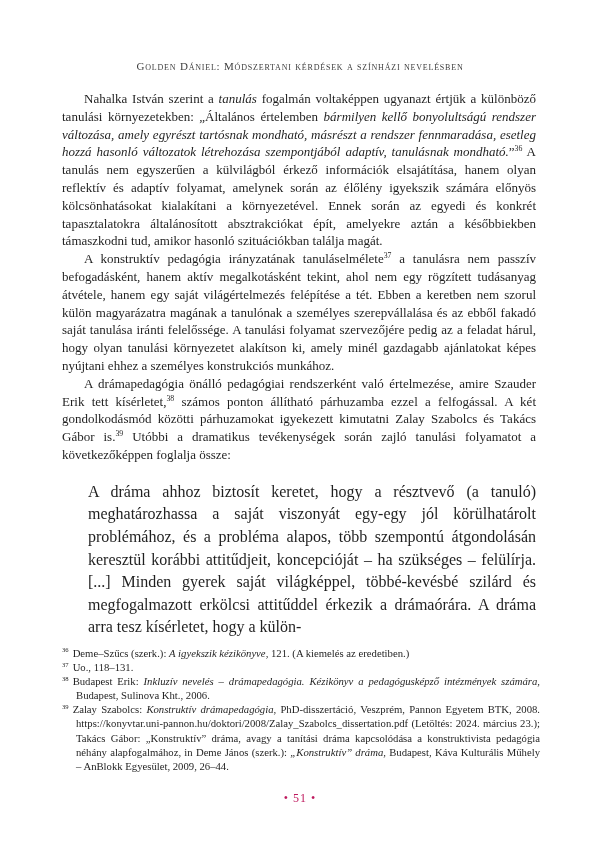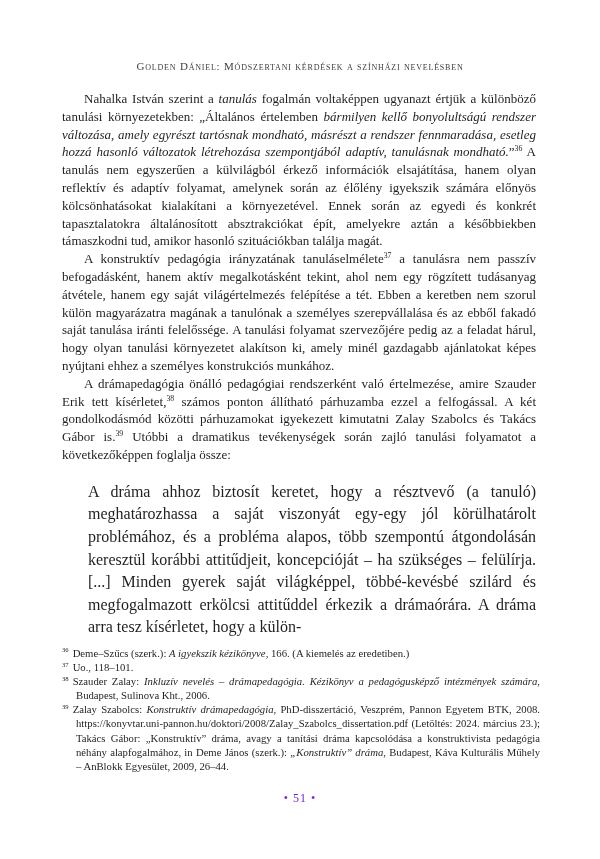--- a/index.html
+++ b/index.html
@@ -65,37 +65,37 @@
     font-size: 0.62em;
     line-height: 0;
     margin-right: 4px;
   }
   .page-number {
     position: absolute;
     top: 791px; left: 0; right: 0;
     text-align: center;
     font-size: 12px;
     letter-spacing: 1px;
-    color: #6d28d9;
+    color: #be185d;
   }
 </style>
 </head>
 <body>
 
 <div class="page">
   <div class="running-head">Golden Dániel: Módszertani kérdések a színházi nevelésben</div>
 
   <div class="body-text">
       <p class="para"><span>Nahalka István szerint a </span><span class="i">tanulás</span><span> fogalmán voltaképpen ugyanazt értjük a különböző tanulási környezetekben: „Általános értelemben </span><span class="i">bármilyen kellő bonyolultságú rendszer változása, amely egyrészt tartósnak mondható, másrészt a rendszer fennmaradása, esetleg hozzá hasonló változatok létrehozása szempontjából adaptív, tanulásnak mondható.</span><span>”</span><span class="sup">36</span><span> A tanulás nem egyszerűen a külvilágból érkező információk elsajátítása, hanem olyan reflektív és adaptív folyamat, amelynek során az élőlény igyekszik számára előnyös kölcsönhatásokat kialakítani a környezetével. Ennek során az egyedi és konkrét tapasztalatokra általánosított absztrakciókat épít, amelyekre aztán a későbbiekben támaszkodni tud, amikor hasonló szituációkban találja magát.</span></p>
       <p class="para"><span>A konstruktív pedagógia irányzatának tanuláselmélete</span><span class="sup">37</span><span> a tanulásra nem passzív befogadásként, hanem aktív megalkotásként tekint, ahol nem egy rögzített tudásanyag átvétele, hanem egy saját világértelmezés felépítése a tét. Ebben a keretben nem szorul külön magyarázatra magának a tanulónak a személyes szerepvállalása és az ebből fakadó saját tanulása iránti felelőssége. A tanulási folyamat szervezőjére pedig az a feladat hárul, hogy olyan tanulási környezetet alakítson ki, amely minél gazdagabb ajánlatokat képes nyújtani ehhez a személyes konstrukciós munkához.</span></p>
       <p class="para"><span>A drámapedagógia önálló pedagógiai rendszerként való értelmezése, amire Szauder Erik tett kísérletet,</span><span class="sup">38</span><span> számos ponton állítható párhuzamba ezzel a felfogással. A két gondolkodásmód közötti párhuzamokat igyekezett kimutatni Zalay Szabolcs és Takács Gábor is.</span><span class="sup">39</span><span> Utóbbi a dramatikus tevékenységek során zajló tanulási folyamatot a következőképpen foglalja össze:</span></p>
       <p class="quote"><span>A dráma ahhoz biztosít keretet, hogy a résztvevő (a tanuló) meghatározhassa a saját viszonyát egy-egy jól körülhatárolt problémához, és a probléma alapos, több szempontú átgondolásán keresztül korábbi attitűdjeit, koncepcióját – ha szükséges – felülírja. [...] Minden gyerek saját világképpel, többé-kevésbé szilárd és megfogalmazott erkölcsi attitűddel érkezik a drámaórára. A dráma arra tesz kísérletet, hogy a külön-</span></p>
     </div>
 
   <div class="footnotes">
-      <p class="footnote"><span class="fn-num">36</span><span>Deme–Szűcs (szerk.): </span><span class="i">A igyekszik kézikönyve</span><span>, 166. (A kiemelés az eredetiben.)</span></p>
-      <p class="footnote"><span class="fn-num">37</span><span>Uo., 118–101.</span></p>
-      <p class="footnote"><span class="fn-num">38</span><span>Szauder Zalay: </span><span class="i">Inkluzív nevelés – drámapedagógia. Kézikönyv a pedagógusképző intézmények számára</span><span>, Budapest, Sulinova Kht., 2006.</span></p>
+      <p class="footnote"><span class="fn-num">36</span><span>Deme–Szűcs (szerk.): </span><span class="i">A igyekszik kézikönyve</span><span>, 121. (A kiemelés az eredetiben.)</span></p>
+      <p class="footnote"><span class="fn-num">37</span><span>Uo., 118–131.</span></p>
+      <p class="footnote"><span class="fn-num">38</span><span>Budapest Erik: </span><span class="i">Inkluzív nevelés – drámapedagógia. Kézikönyv a pedagógusképző intézmények számára</span><span>, Budapest, Sulinova Kht., 2006.</span></p>
       <p class="footnote"><span class="fn-num">39</span><span>Zalay Szabolcs: </span><span class="i">Konstruktív drámapedagógia</span><span>, PhD-disszertáció, Veszprém, Pannon Egyetem BTK, 2008. https://konyvtar.uni-pannon.hu/doktori/2008/Zalay_Szabolcs_dissertation.pdf (Letöltés: 2024. március 23.); Takács Gábor: „Konstruktív” dráma, avagy a tanítási dráma kapcsolódása a konstruktivista pedagógia néhány alapfogalmához, in Deme János (szerk.): </span><span class="i">„Konstruktív” dráma</span><span>, Budapest, Káva Kulturális Műhely – AnBlokk Egyesület, 2009, 26–44.</span></p>
     </div>
 
   <div class="page-number">• 51 •</div>
 </div>
 
 </body></html>

